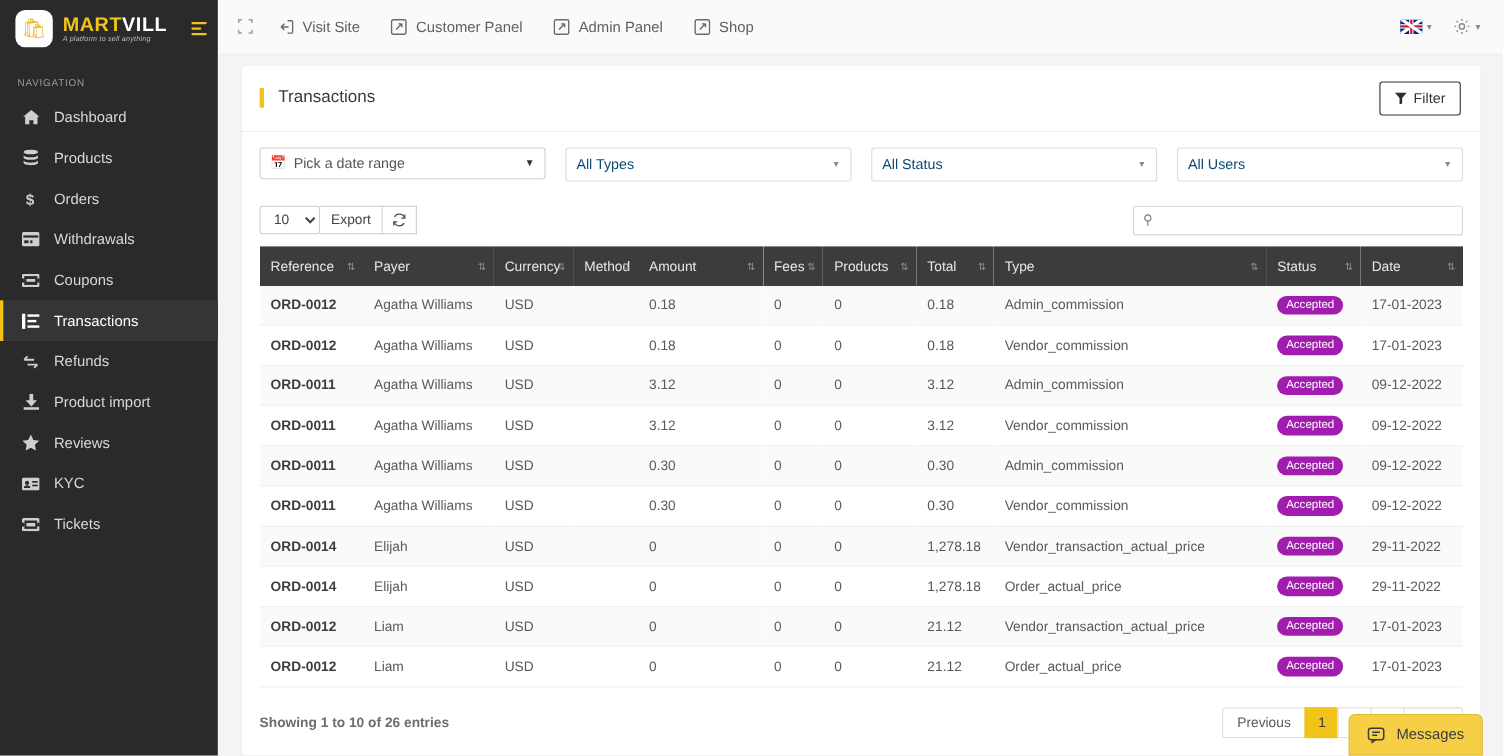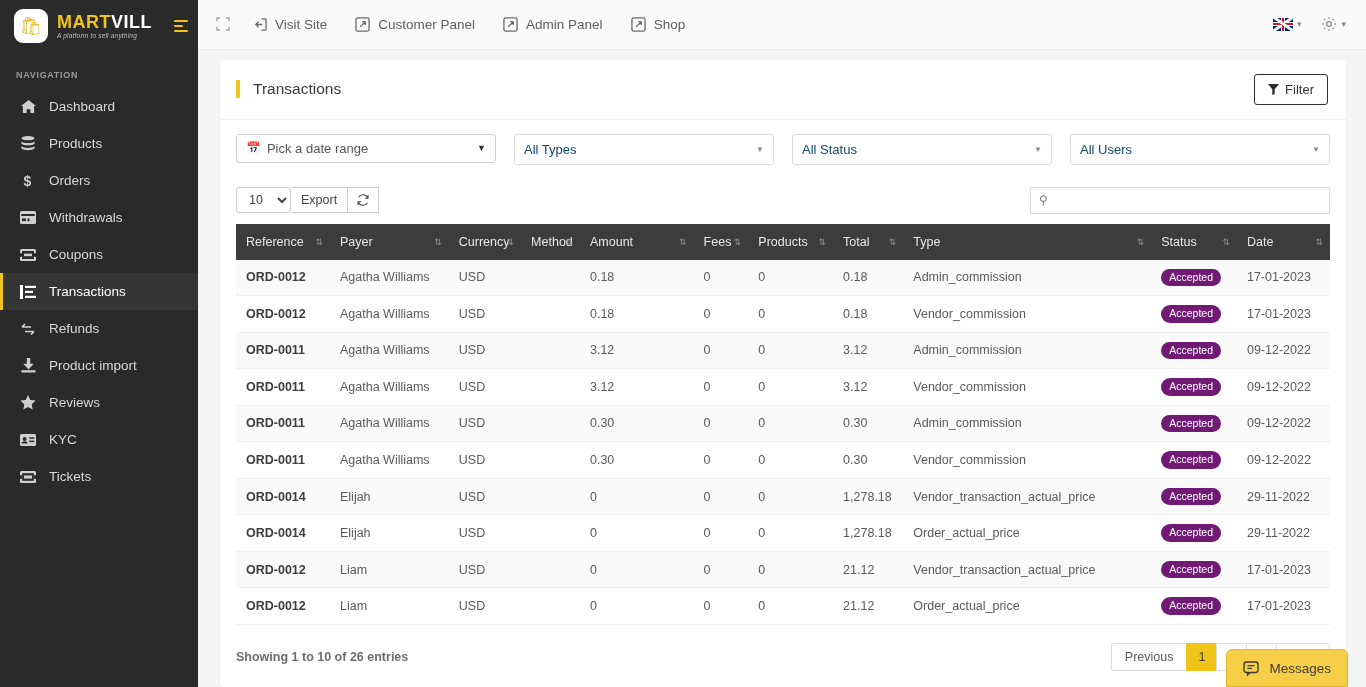--- a/index.html
+++ b/index.html
@@ -31,21 +31,21 @@
   .brand-title .b1 { color: #f0c419; }
   .brand-title .b2 { color: #ffffff; }
   .brand-sub { font-size: 6.5px; color: #bdbdbd; font-style: italic; margin-top: 2px; letter-spacing: .2px;}
   .hamburger { margin-left: auto; display: flex; flex-direction: column; gap: 3px; cursor: pointer; }
   .hamburger i { display: block; height: 2px; background: #f0c419; border-radius: 1px; }
   .hamburger i:nth-child(1) { width: 14px; }
   .hamburger i:nth-child(2) { width: 9px; }
   .hamburger i:nth-child(3) { width: 14px; }
 
   .nav-label {
-    font-size: 9px; font-weight: bold; color: #9a9a9a; letter-spacing: .7px;
+    font-size: 9px; font-weight: normal; color: #9a9a9a; letter-spacing: .7px;
     padding: 18px 0 8px 16px;
   }
   .nav-item {
     display: flex; align-items: center; gap: 13px;
     height: 37px; padding-left: 17px; color: #d8d8d8; font-size: 13.5px;
     cursor: pointer; border-left: 3px solid transparent; padding-right: 8px;
   }
   .nav-item.active { background: #353535; border-left-color: #f0c419; color: #fff; }
   .nav-ic { width: 16px; height: 16px; flex: 0 0 16px; display:flex; align-items:center; justify-content:center; }
   .nav-ic svg { display: block; }
@@ -141,41 +141,41 @@
     font-size: 9px; color: #909090; letter-spacing: -1px;
   }
   tbody td {
     font-size: 12.5px; color: #5a5a5a; padding: 9px 0 9px 10px;
     border-bottom: 1px solid #f0f0f0; white-space: nowrap; overflow: hidden;
   }
   tbody tr.odd td { background: #fafafa; }
   tbody tr.even td { background: #ffffff; }
   td.ref { color: #3d3d3d; font-weight: bold; }
   .badge {
-    display: inline-block; background: #701a75; color: #fff;
+    display: inline-block; background: #a21caf; color: #fff;
     font-size: 10.5px; padding: 3px 8px 3px 8px; border-radius: 9px; line-height: 1.1;
   }
 
   .table-foot { display: flex; align-items: center; margin-top: 18px; }
   .showing { font-size: 12.5px; color: #6d6d6d; font-weight: bold; }
   .pager { margin-left: auto; display: flex; }
   .pg {
     border: 1px solid #dddddd; border-right: none; background: #fff;
     font-size: 12.5px; color: #5a5a5a; padding: 6px 13px; cursor: pointer;
   }
   .pg:first-child { border-radius: 3px 0 0 3px; }
   .pg:last-child { border-right: 1px solid #dddddd; border-radius: 0 3px 3px 0; }
   .pg.num { padding: 6px 11px; }
   .pg.active { background: #f0c419; border-color: #f0c419; color: #3a3a3a; }
 
   
   .messages-btn {
     position: absolute; right: 18px; bottom: 0;
     background: #f7cf46; border: 1px solid #e0b82c; border-radius: 6px 6px 0 0;
-    padding: 10px 16px; display: flex; align-items: center; gap: 10px;
+    padding: 10px 16px; display: flex; gap: 10px;
     font-size: 13.5px; color: #3c3c3c; cursor: pointer;
   }
 </style>
 </head>
 <body>
 
 <div class="app">
 
   <aside class="sidebar">
     <div class="brand">

